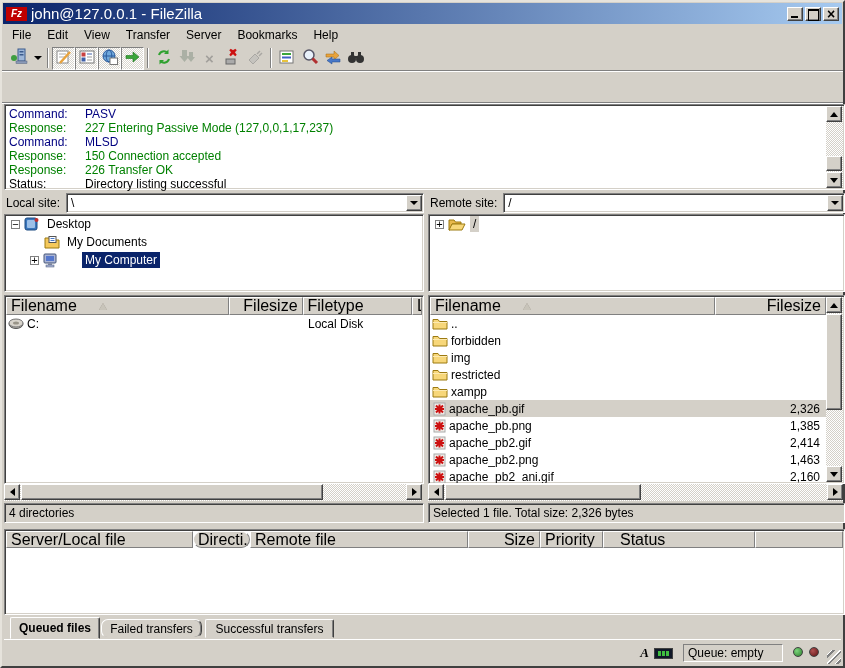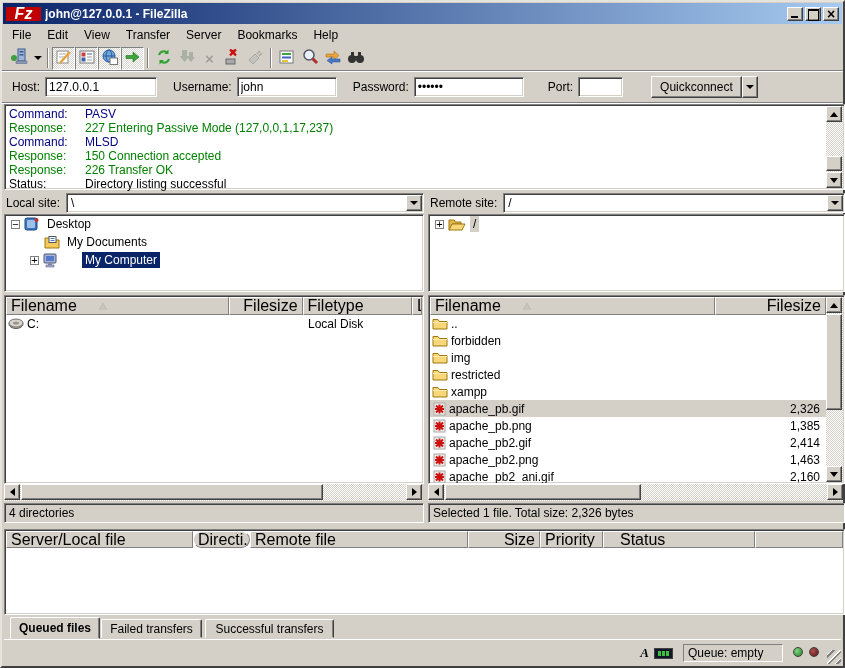--- a/index.html
+++ b/index.html
@@ -18,24 +18,24 @@
   .groove { position:absolute; left:0; right:0; height:2px;
             border-top:1px solid #808080; border-bottom:1px solid #FFF; }
   .dither { background-color:#FFF;
             background-image:conic-gradient(#D4D0C8 0 25%,#FFF 0 50%,#D4D0C8 0 75%,#FFF 0);
             background-size:2px 2px; }
 
   
   .titlebar { position:absolute; left:1px; top:1px; right:1px; height:21px;
               background:linear-gradient(90deg,#0A246A,#A6CAF0);
               display:flex; align-items:center; padding:0 3px; }
-  .appicon { width:35px; height:14px; background:#C00000; color:#FFF; font-weight:bold;
-             font-style:italic; font-size:16px; line-height:14px; text-align:center;
+  .appicon { width:21px; height:14px; background:#C00000; color:#FFF; font-weight:bold;
+             font-style:italic; font-size:10px; line-height:14px; text-align:center;
              margin-right:4px; flex:0 0 auto; }
-  .title { color:#FFF; font-weight:bold; font-size:12px; flex:1;
+  .title { color:#FFF; font-weight:normal; font-size:15px; flex:1;
            white-space:nowrap; overflow:hidden; }
   .winbtns { display:flex; gap:2px; }
   .wbtn { width:16px; height:14px; position:relative; }
   .wbtn.min::before { content:""; position:absolute; left:3px; bottom:2px; width:7px; height:2px; background:#000; }
   .wbtn.max::before { content:""; position:absolute; left:2px; top:1px; width:9px; height:9px;
                       border:1px solid #000; border-top-width:2px; }
   .wbtn.close::before { content:"×"; position:absolute; left:0; right:0; top:-2px; text-align:center;
                         font-size:14px; font-weight:bold; }
 
   
@@ -277,34 +277,20 @@
             <circle cx="5" cy="11" r="4" fill="#333"></circle>
             <circle cx="13" cy="11" r="4" fill="#333"></circle>
             <rect x="4" y="4" width="3" height="5" fill="#333"></rect>
             <rect x="11" y="4" width="3" height="5" fill="#333"></rect>
             <rect x="7" y="8" width="4" height="2" fill="#333"></rect>
           </svg></span>
     </span>
   </div>
   <div class="groove" style="top:68px;"></div>
 
-  <div class="quickbar">
-    <span class="qlabel">Host:</span>
-    <input class="qinput sunken" style="width: 112px;" value="127.0.0.1">
-    <span class="qlabel" style="margin-left:16px;">Username:</span>
-    <input class="qinput sunken" style="width: 100px;" value="john">
-    <span class="qlabel" style="margin-left:16px;">Password:</span>
-    <input class="qinput sunken" style="width: 110px;" value="••••••">
-    <span class="qlabel" style="margin-left:24px;">Port:</span>
-    <input class="qinput sunken" style="width: 45px;" value="">
-    <button class="qc-btn raised" style="margin-left:28px;">Quickconnect</button>
-    <span class="qc-drop raised">
-        <span class="arr-down"></span>
-      </span>
-  </div>
   <div class="groove" style="top:100px;"></div>
 
   <div class="log sunken">
     <div class="log-inner">
       <div class="log-line"><span class="log-label c-command">Command:</span><span class="c-command">PASV</span></div>
       <div class="log-line"><span class="log-label c-response">Response:</span><span class="c-response">227 Entering Passive Mode (127,0,0,1,17,237)</span></div>
       <div class="log-line"><span class="log-label c-command">Command:</span><span class="c-command">MLSD</span></div>
       <div class="log-line"><span class="log-label c-response">Response:</span><span class="c-response">150 Connection accepted</span></div>
       <div class="log-line"><span class="log-label c-response">Response:</span><span class="c-response">226 Transfer OK</span></div>
       <div class="log-line"><span class="log-label c-status">Status:</span><span class="c-status">Directory listing successful</span></div>
@@ -621,21 +607,21 @@
         </span>
       <span class="hcell hdrbtn" style="flex:1;"></span>
     </div>
     <div class="qbody"></div>
   </div>
 
   <div class="tabsrow">
     <span class="tab active" style="left:6px; width:90px;">
         <span>Queued files</span>
       </span>
-    <span class="tab in" style="left:97px; width:101px;">
+    <span class="tab in" style="left:97px; width:101px;border-radius:7px;">
         <span>Failed transfers</span>
       </span>
     <span class="tab in" style="left:201px; width:129px;">
         <span>Successful transfers</span>
       </span>
   </div>
 
   <div class="statusbar">
     <span class="sb-item ascii-ind" style="right:192px; top:5px;">A</span>
     <span class="sb-item speed-badge" style="right:168px; top:8px;">

